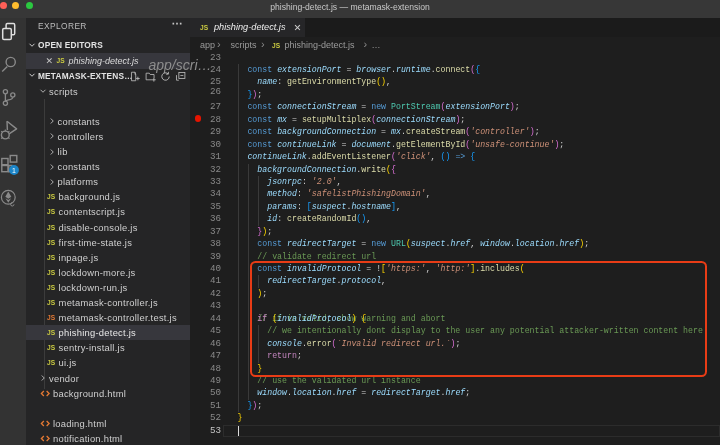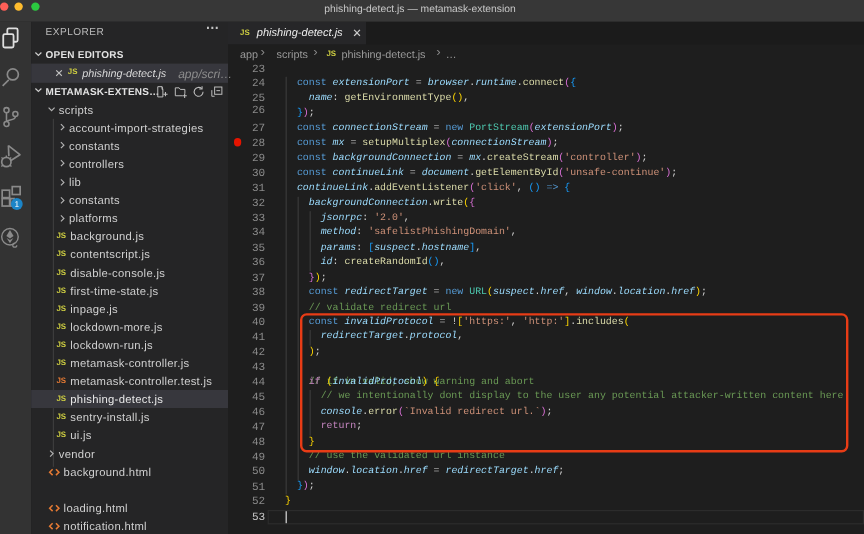--- a/index.html
+++ b/index.html
@@ -1,19 +1,19 @@
 <!DOCTYPE html>
 <html><head><meta charset="utf-8">
 <style>
 * { margin:0; padding:0; box-sizing:border-box; -webkit-font-smoothing:antialiased; }
 html,body { width:720px; height:445px; overflow:hidden; background:#1e1e1e;
   font-family:"Liberation Sans",sans-serif; }
 #win { position:relative; width:720px; height:445px; }
 i { font-style:normal; }
-.b { color:#569cd6; }.lb { color:#9cdcfe;font-style:italic; }.y { color:#dcdcaa; }.o { color:#ce9178; }.g { color:#6a9955; }.p { color:#c586c0;text-align:right; }.t { color:#4ec9b0; }.w { color:#d4d4d4; }.gd { color:#ffd700; }.pk { color:#da70d6; }.bb { color:#179fff; }
+.b { color:#569cd6; }.lb { color:#9cdcfe;font-style:italic; }.y { color:#dcdcaa; }.o { color:#ce9178;font-style:italic; }.g { color:#6a9955; }.p { color:#c586c0;text-align:right; }.t { color:#4ec9b0; }.w { color:#d4d4d4; }.gd { color:#ffd700; }.pk { color:#da70d6; }.bb { color:#179fff; }
 
 
 #title { position:absolute; left:0; top:0; width:720px; height:18px; background:#373737; }
 #title .tl { position:absolute; border-radius:50%; width:7px; height:7px; top:1.7px; }
 #title .t { position:absolute; left:0; right:20px; top:1.5px; text-align:center; font-size:8.6px;
   color:#c9c9c9; }
 
 
 #act { position:absolute; left:0; top:18px; width:25.5px; height:427px; background:#333333; }
 
@@ -22,21 +22,21 @@
   color:#cccccc; }
 #side .exp { position:absolute; left:12.5px; top:3.2px; font-size:8.4px; letter-spacing:.4px; color:#bbbbbb; }
 #side .dots { position:absolute; left:146px; top:-1.5px; font-size:11px; letter-spacing:1px; color:#c5c5c5; font-weight:bold;}
 .shead { position:absolute; left:0; width:164.5px; height:14px; font-weight:bold; font-size:8.3px;
   color:#e3e3e3; letter-spacing:.2px; }
 .shead .sc { position:absolute; left:1px; top:1px; width:10px; height:10px; }
 .shead .st { position:absolute; left:12.5px; top:1.5px; }
 .oerow { position:absolute; left:0; top:35.2px; width:164.5px; height:15.4px; background:#37373d; }
 .oerow .x { position:absolute; left:20px; top:2.5px; font-size:9px; color:#c5c5c5; }
 .oerow .nm { position:absolute; left:43px; top:2.8px; font-style:italic; font-size:9px; color:#dadada; }
-.oerow .pth { position:absolute; left:123px; top:3.8px; font-style:italic; font-size:10px; color:#8d8d8d;text-align:center; }
+.oerow .pth { position:absolute; left:123px; top:3.8px; font-style:italic; font-size:14px; color:#8d8d8d;text-align:center; }
 .jsb { font-weight:bold; font-size:6.6px; letter-spacing:0; margin-right:3.5px; font-style:normal; }
 .hbi { width:10.5px; height:9px; flex:none; margin-right:2.5px; margin-left:1px; }
 .hi { position:absolute; top:52.5px; width:11px; height:11px; }
 #tree { position:absolute; left:0; top:0; width:164.5px; height:427px; }
 .trow { position:absolute; left:0; width:164.5px; height:15.1px; display:flex; align-items:center;
   font-size:9.4px; letter-spacing:0.25px; color:#d0d0d0; white-space:nowrap; }
 .trow.sel { background:#37373d; color:#e8e8e8; }
 .tchev { width:10px; height:10px; flex:none; margin-right:1px; }
 .tguide { position:absolute; left:18.3px; top:81px; width:1px; height:290px; background:#3c3c3c; }
 
@@ -256,27 +256,20 @@
 
     <div id="tree">
       <div class="tguide"></div>
       <div class="trow" style="top:65.65px">
           <span style="margin-left:12.5px"></span>
           <svg class="tchev" viewBox="0 0 16 16">
             <path d="M4 6l4 4 4-4" stroke="#b0b0b0" stroke-width="1.6" fill="none"></path>
           </svg>
           <span class="tlabel">scripts</span>
         </div>
-<div class="trow" style="top:80.75px">
-          <span style="margin-left:21px"></span>
-          <svg class="tchev" viewBox="0 0 16 16">
-            <path d="M6 4l4 4-4 4" stroke="#b0b0b0" stroke-width="1.6" fill="none"></path>
-          </svg>
-          <span class="tlabel">account-import-strategies</span>
-        </div>
 <div class="trow" style="top:95.85px">
           <span style="margin-left:21px"></span>
           <svg class="tchev" viewBox="0 0 16 16">
             <path d="M6 4l4 4-4 4" stroke="#b0b0b0" stroke-width="1.6" fill="none"></path>
           </svg>
           <span class="tlabel">constants</span>
         </div>
 <div class="trow" style="top:110.95px">
           <span style="margin-left:21px"></span>
           <svg class="tchev" viewBox="0 0 16 16">

